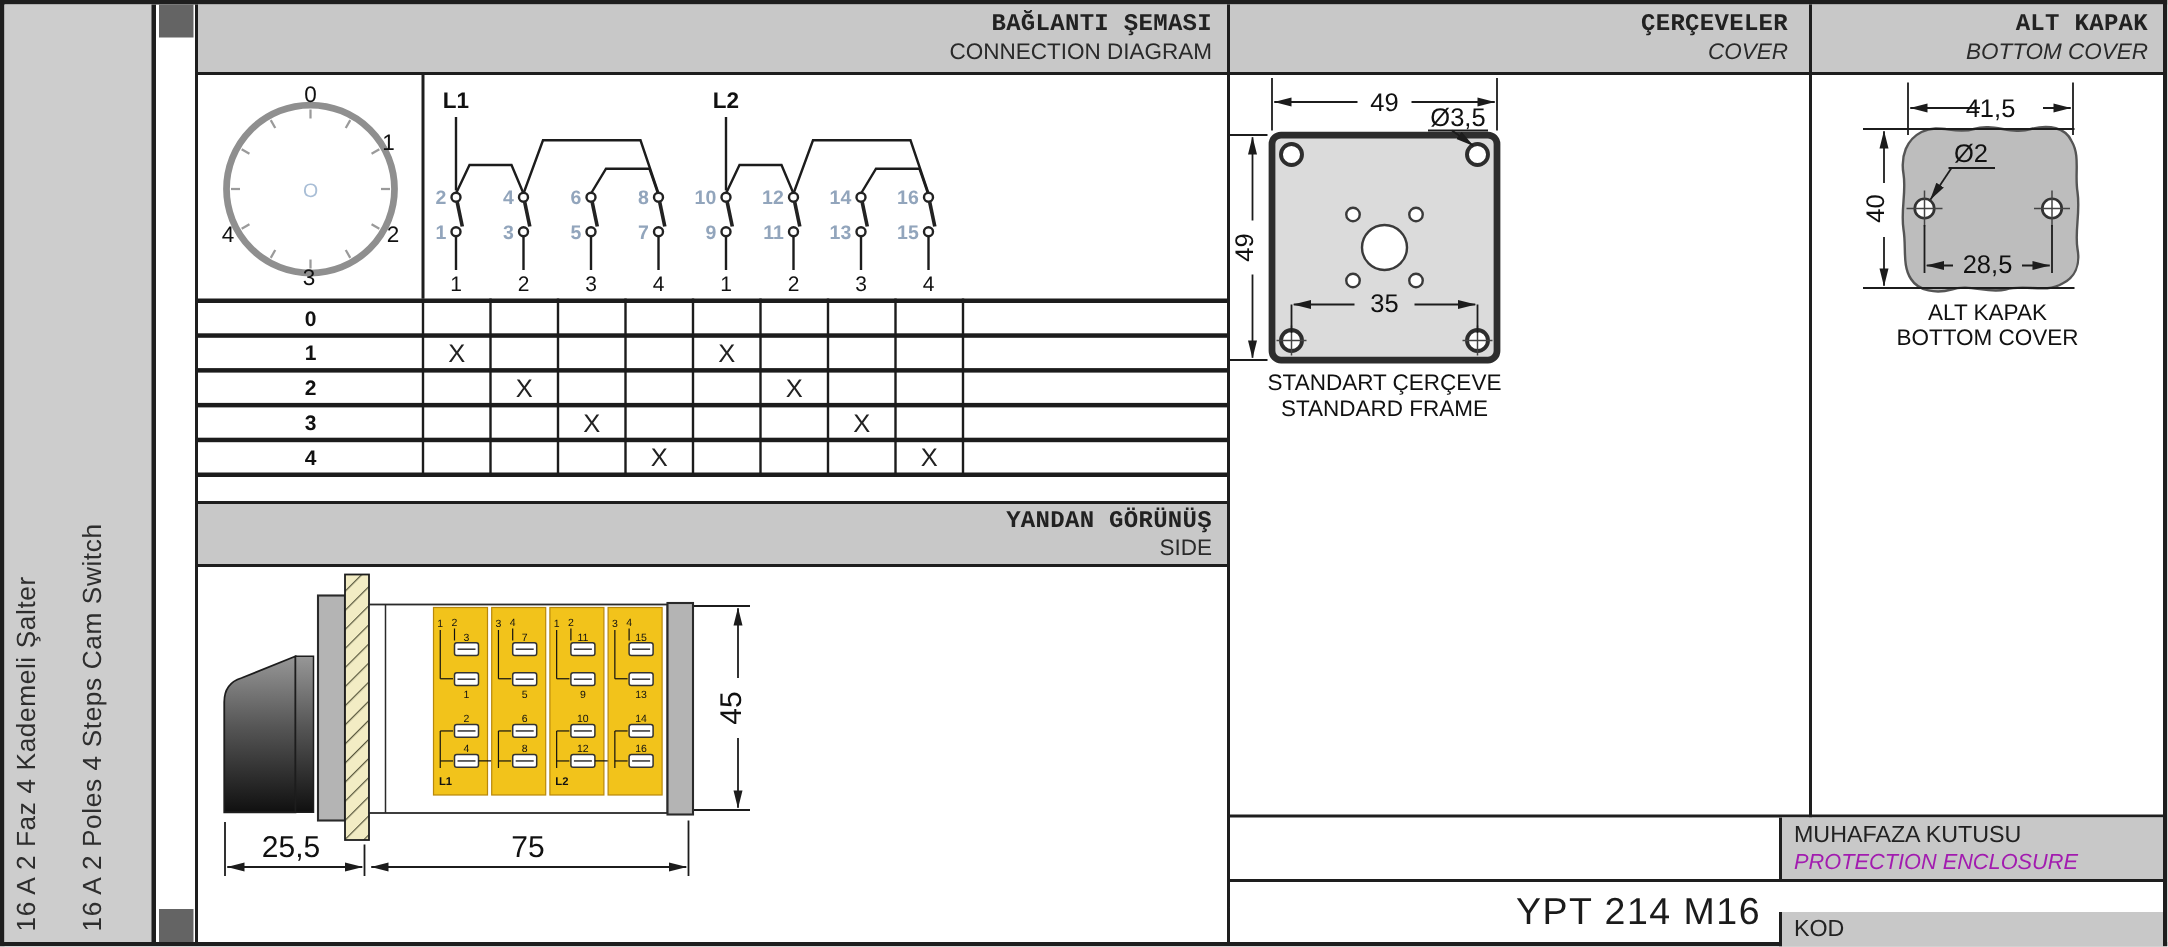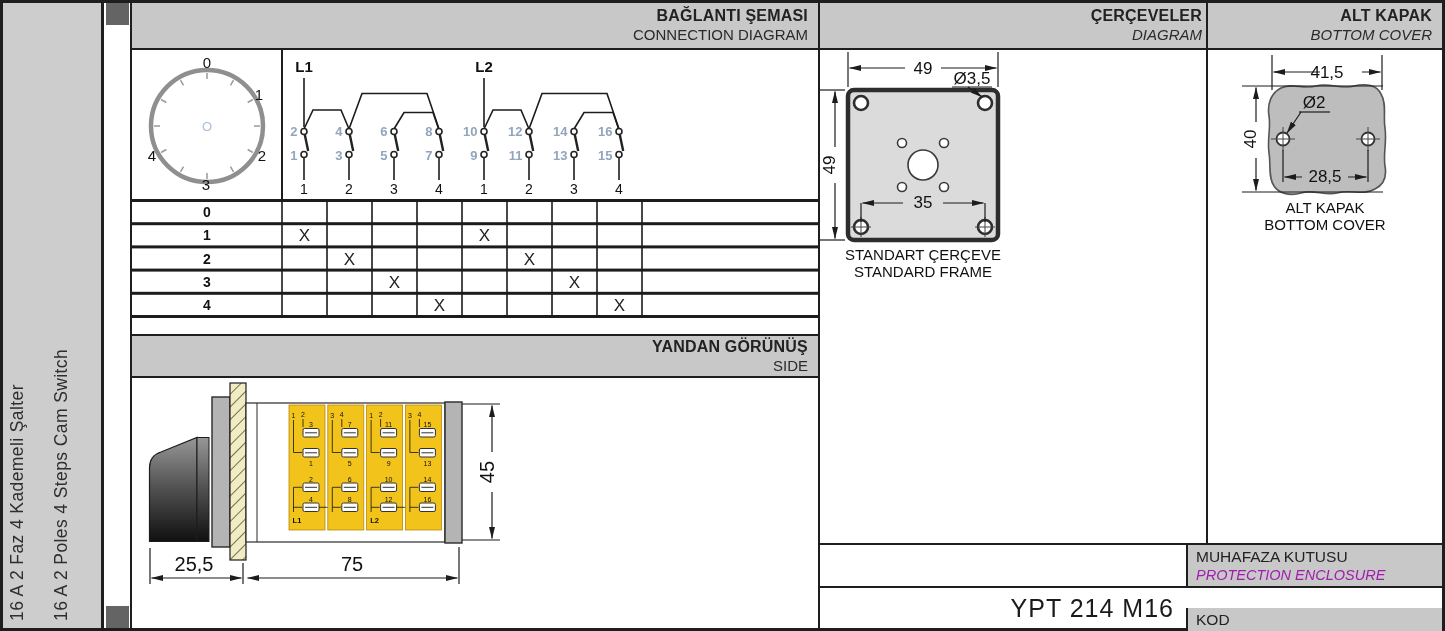--- a/index.html
+++ b/index.html
@@ -14,21 +14,21 @@
   .b-right{left:1442px;top:0;width:3px;height:631px;}
   
   .sidebar{left:3px;top:3px;width:98px;height:625px;background:#cdcdcd;border-right:3px solid #1e1e1e;}
   .rot{position:absolute;transform-origin:0 0;transform:rotate(-90deg);white-space:nowrap;
        font-size:17.5px;letter-spacing:.4px;color:#2e2e2e;}
   .strip-sq{width:23px;height:22px;background:#646464;}
   .content-border{left:130px;top:3px;width:2px;height:625px;}
   
   .hdr{position:absolute;background:#c8c8c8;border-bottom:2px solid #1e1e1e;box-sizing:border-box;
        display:flex;flex-direction:column;justify-content:center;line-height:1.25;}
-  .hdr .t1{font-weight:bold;font-size:16px;letter-spacing:.2px;color:#222;}
+  .hdr .t1{font-weight:bold;font-size:16px;letter-spacing:.2px;color:#222;font-family:Liberation Mono, monospace;}
   .hdr .t2{font-size:15px;color:#2a2a2a;}
   .hdr.right{align-items:flex-end;padding-right:10px;}
   .it{font-style:italic;}
   
   .d1{left:818px;top:3px;width:2px;height:625px;}
   .d2{left:1206px;top:3px;width:2px;height:542px;}
   .hl1{left:820px;top:543px;width:622px;height:2px;}
   .hl2{left:820px;top:586px;width:622px;height:2px;}
   .graycell{position:absolute;background:#c8c8c8;border-left:2px solid #1e1e1e;box-sizing:border-box;
             padding:3px 0 0 8px;line-height:18px;}
@@ -75,23 +75,23 @@
 
   <div class="abs bk d1"></div>
   <div class="abs bk d2"></div>
   <div class="abs bk hl1"></div>
   <div class="abs bk hl2"></div>
 
   <div class="hdr right" style="left:132px;top:3px;width:686px;height:47px;">
     <span class="t1">BAĞLANTI ŞEMASI</span>
     <span class="t2">CONNECTION DIAGRAM</span>
   </div>
-  <div class="hdr right" style="left:820px;top:3px;width:386px;height:47px;padding-right:4px;">
+  <div class="hdr right" style="left:820px;top:3px;width:386px;height:47px;padding-right:14px;">
     <span class="t1">ÇERÇEVELER</span>
-    <span class="t2 it">DIAGRAM</span>
+    <span class="t2 it">COVER</span>
   </div>
   <div class="hdr right" style="left:1208px;top:3px;width:234px;height:47px;">
     <span class="t1">ALT KAPAK</span>
     <span class="t2 it">BOTTOM COVER</span>
   </div>
   <div class="hdr right" style="left:132px;top:334px;width:686px;height:44px;border-top:2px solid #1e1e1e;">
     <span class="t1">YANDAN GÖRÜNÜŞ</span>
     <span class="t2">SIDE</span>
   </div>
 

